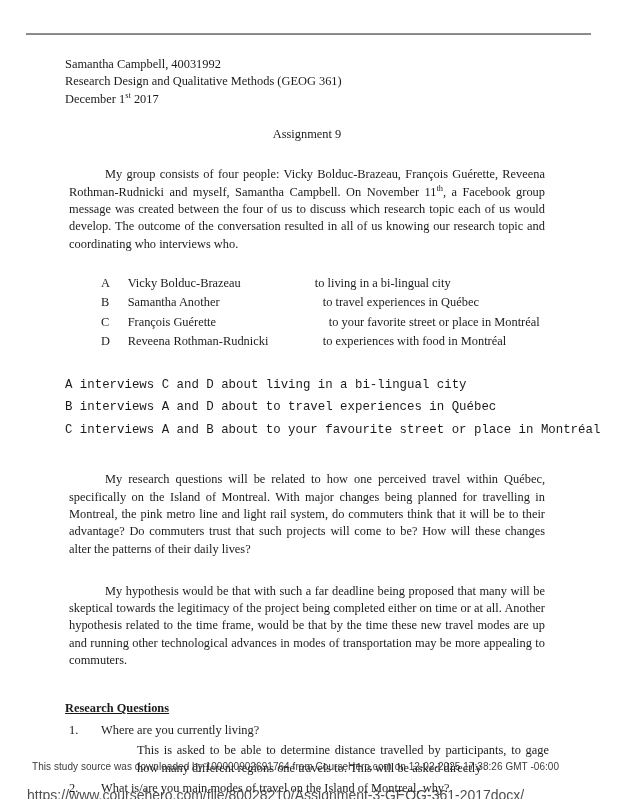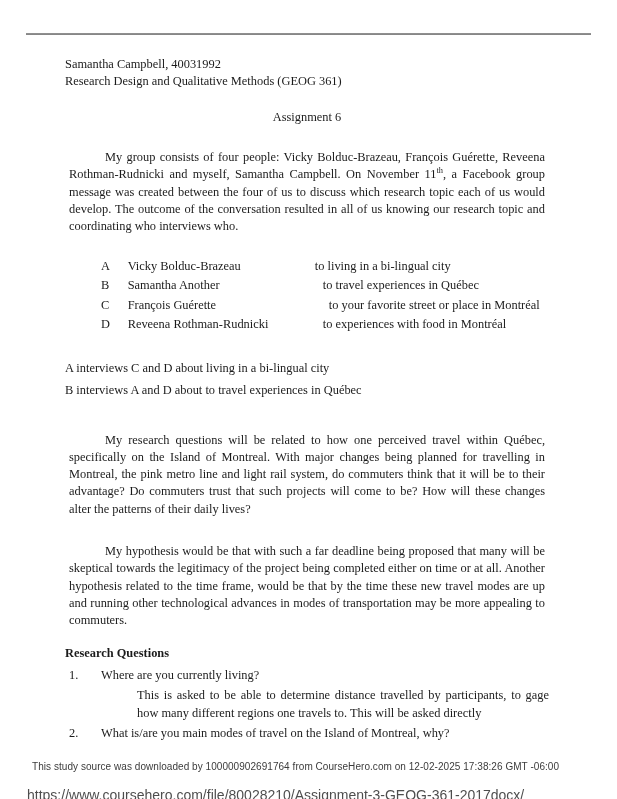--- a/index.html
+++ b/index.html
@@ -85,33 +85,35 @@
     vertical-align: top;
     white-space: nowrap;
   }
   .roster .col-letter { width: 30px; }
   .roster .col-name   { width: 196px; }
   .roster .col-topic  { width: 222px; }
 
   
   .interviews {
     margin-top: 22px;
+    font-family: Liberation Mono, monospace;
   }
   .interviews .line {
     font-size: 12.4px;
     line-height: 22.5px;
     white-space: nowrap;
   }
 
   
   .section-title {
     font-weight: bold;
     font-size: 12.4px;
     line-height: 17.2px;
-    margin-top: 16px;
+    margin-top: 31px;
+    text-decoration: underline;
   }
 
   ol.qlist {
     margin: 4px 0 0 0;
     padding: 0;
     list-style: none;
     counter-reset: q;
   }
   ol.qlist > li {
     counter-increment: q;
@@ -167,23 +169,24 @@
 
 <div class="page">
 
   <div class="top-rule"></div>
 
   <div class="content">
 
     <div class="heading-block">
       <div class="line">Samantha Campbell, 40031992</div>
       <div class="line">Research Design and Qualitative Methods (GEOG 361)</div>
+      <div class="line"><span>December 1</span><sup>st</sup><span> 2017</span></div>
     </div>
 
-    <div class="assignment-title">Assignment 6</div>
+    <div class="assignment-title">Assignment 9</div>
 
     <div class="gap-md"></div>
 
     <p class="para">My group consists of four people: Vicky Bolduc-Brazeau, François Guérette, Reveena Rothman-Rudnicki and myself, Samantha Campbell. On November 11<sup>th</sup>, a Facebook group message was created between the four of us to discuss which research topic each of us would develop. The outcome of the conversation resulted in all of us knowing our research topic and coordinating who interviews who.</p>
 
     <table class="roster">
       <tbody>
         <tr>
           <td class="col-letter">A</td>
           <td class="col-name">Vicky Bolduc-Brazeau</td>
@@ -203,20 +206,21 @@
           <td class="col-letter">D</td>
           <td class="col-name">Reveena Rothman-Rudnicki</td>
           <td class="col-topic" style="padding-left:8px">to experiences with food in Montréal</td>
         </tr>
       </tbody>
     </table>
 
     <div class="interviews">
       <div class="line">A interviews C and D about living in a bi-lingual city</div>
       <div class="line">B interviews A and D about to travel experiences in Québec</div>
+      <div class="line">C interviews A and B about to your favourite street or place in Montréal</div>
     </div>
 
     <div class="gap-lg"></div>
 
     <p class="para">My research questions will be related to how one perceived travel within Québec, specifically on the Island of Montreal. With major changes being planned for travelling in Montreal, the pink metro line and light rail system, do commuters think that it will be to their advantage? Do commuters trust that such projects will come to be? How will these changes alter the patterns of their daily lives?</p>
 
     <div class="gap-sm"></div>
 
     <p class="para">My hypothesis would be that with such a far deadline being proposed that many will be skeptical towards the legitimacy of the project being completed either on time or at all. Another hypothesis related to the time frame, would be that by the time these new travel modes are up and running other technological advances in modes of transportation may be more appealing to commuters.</p>
 

